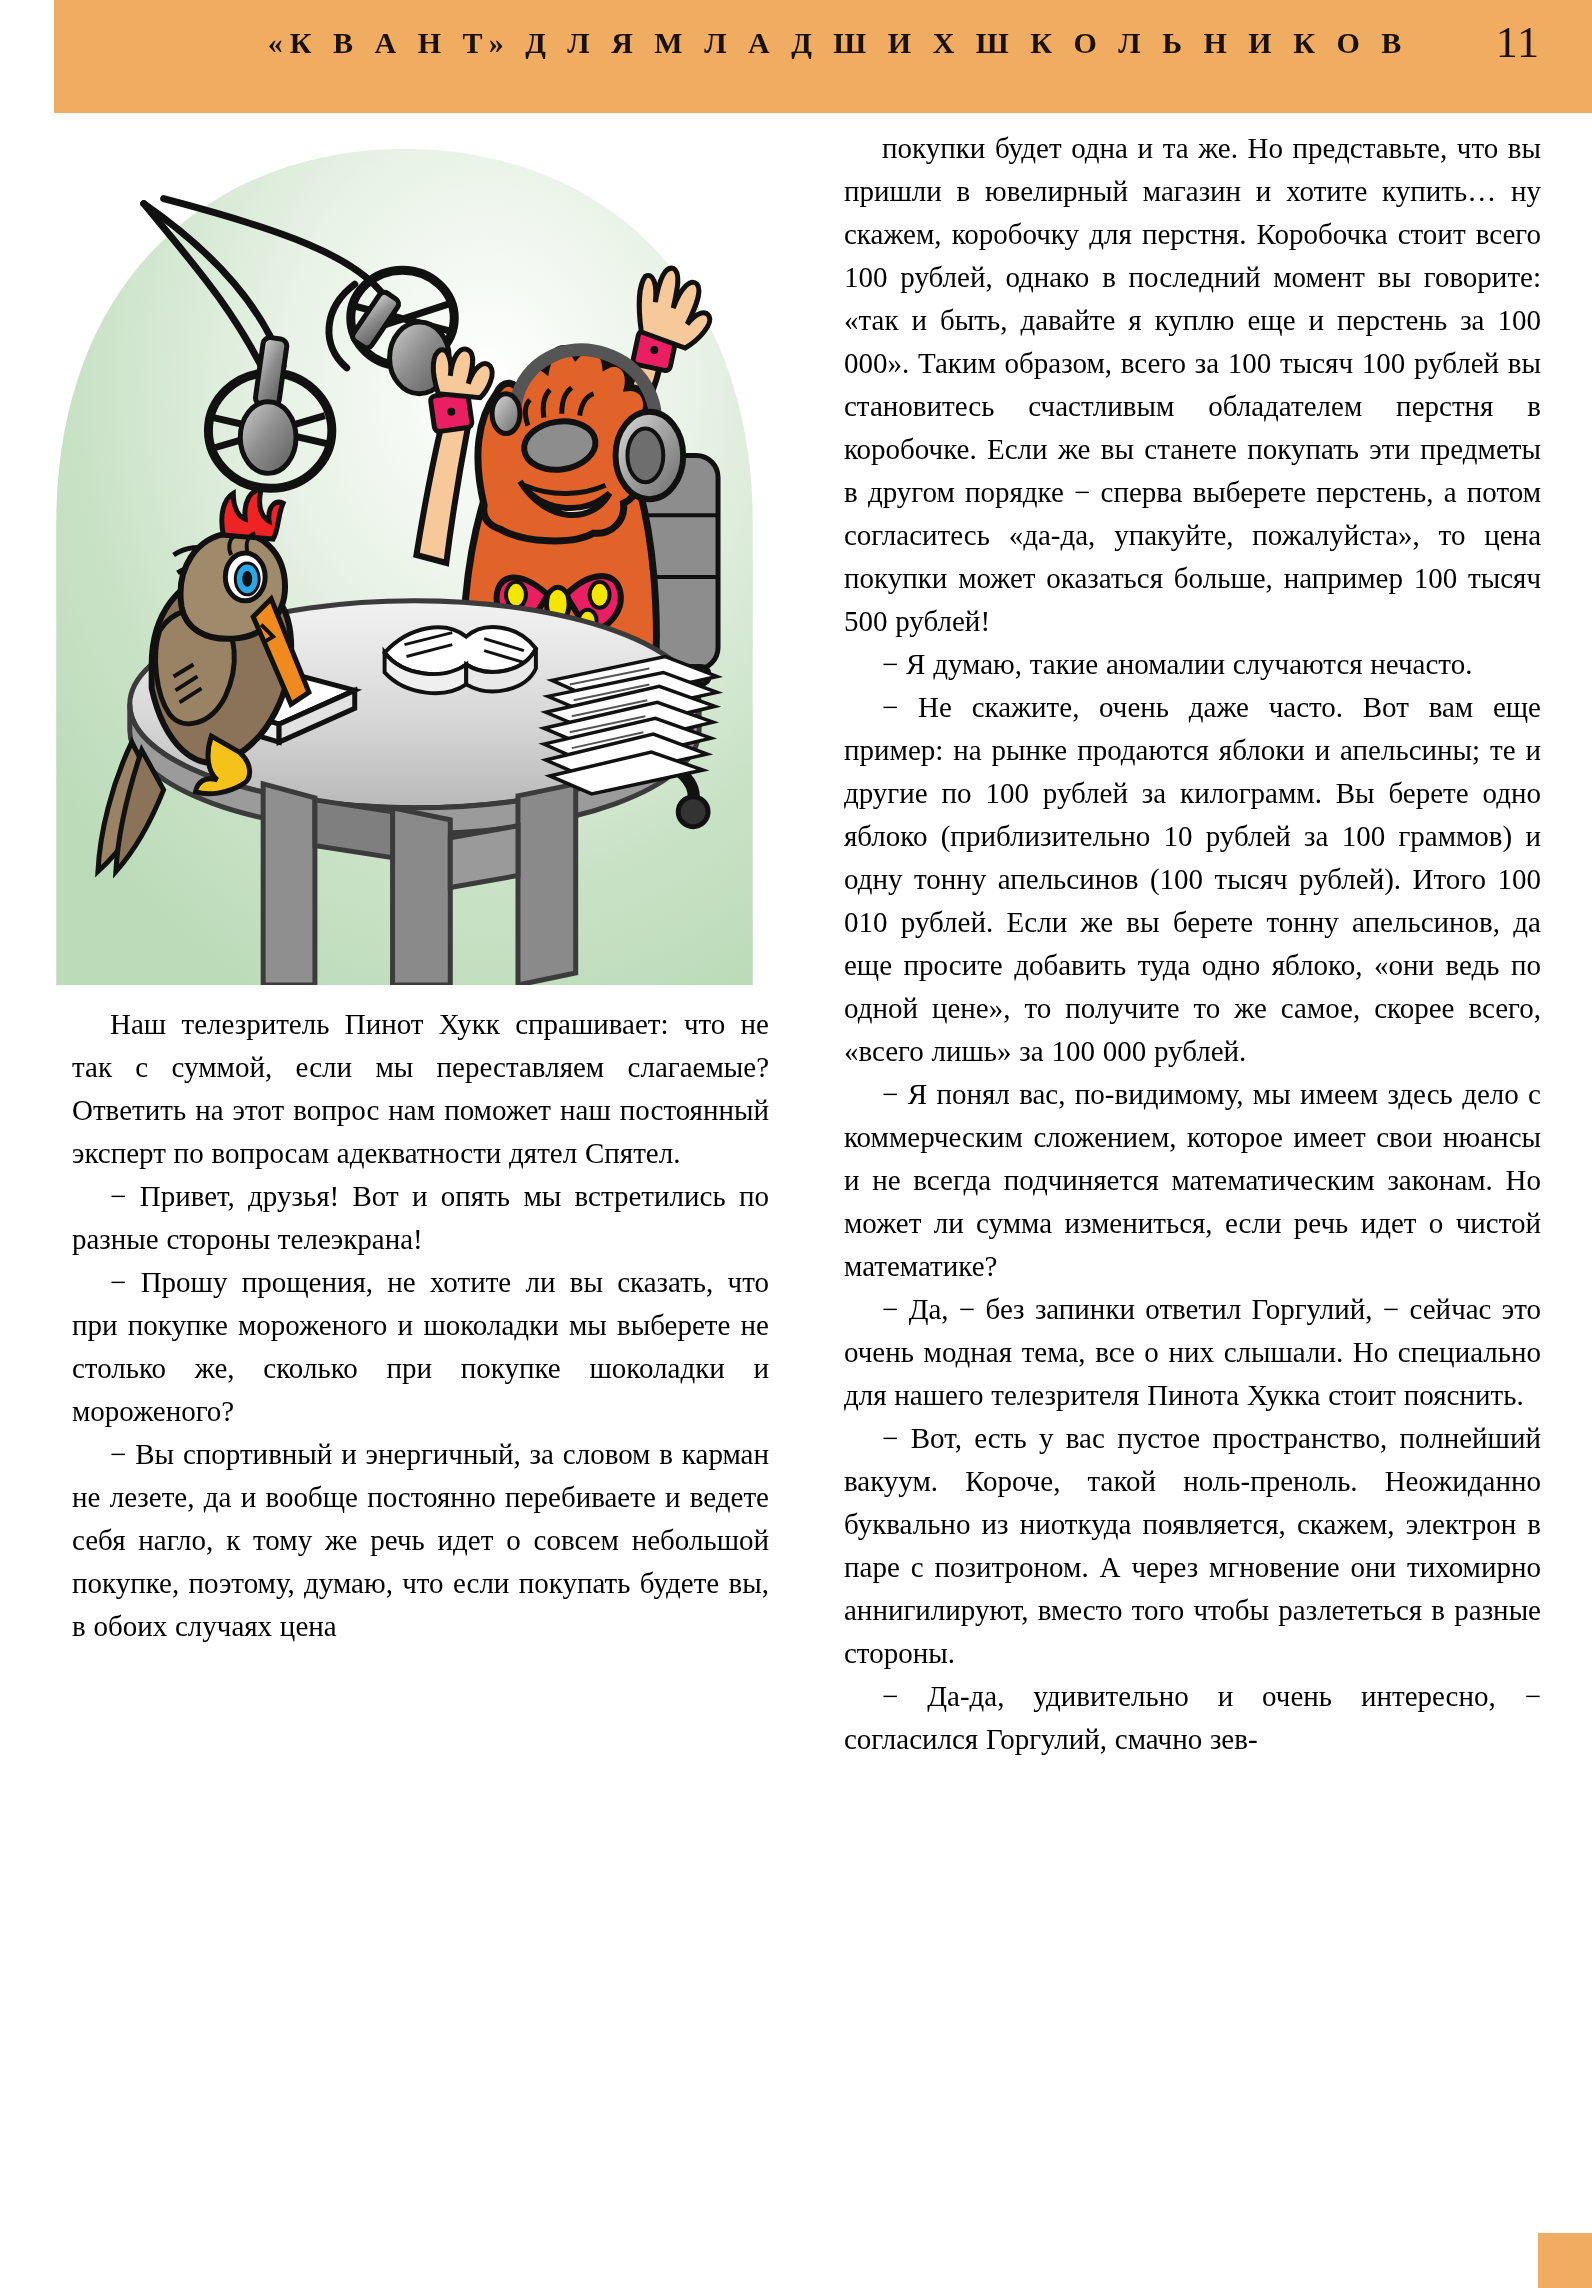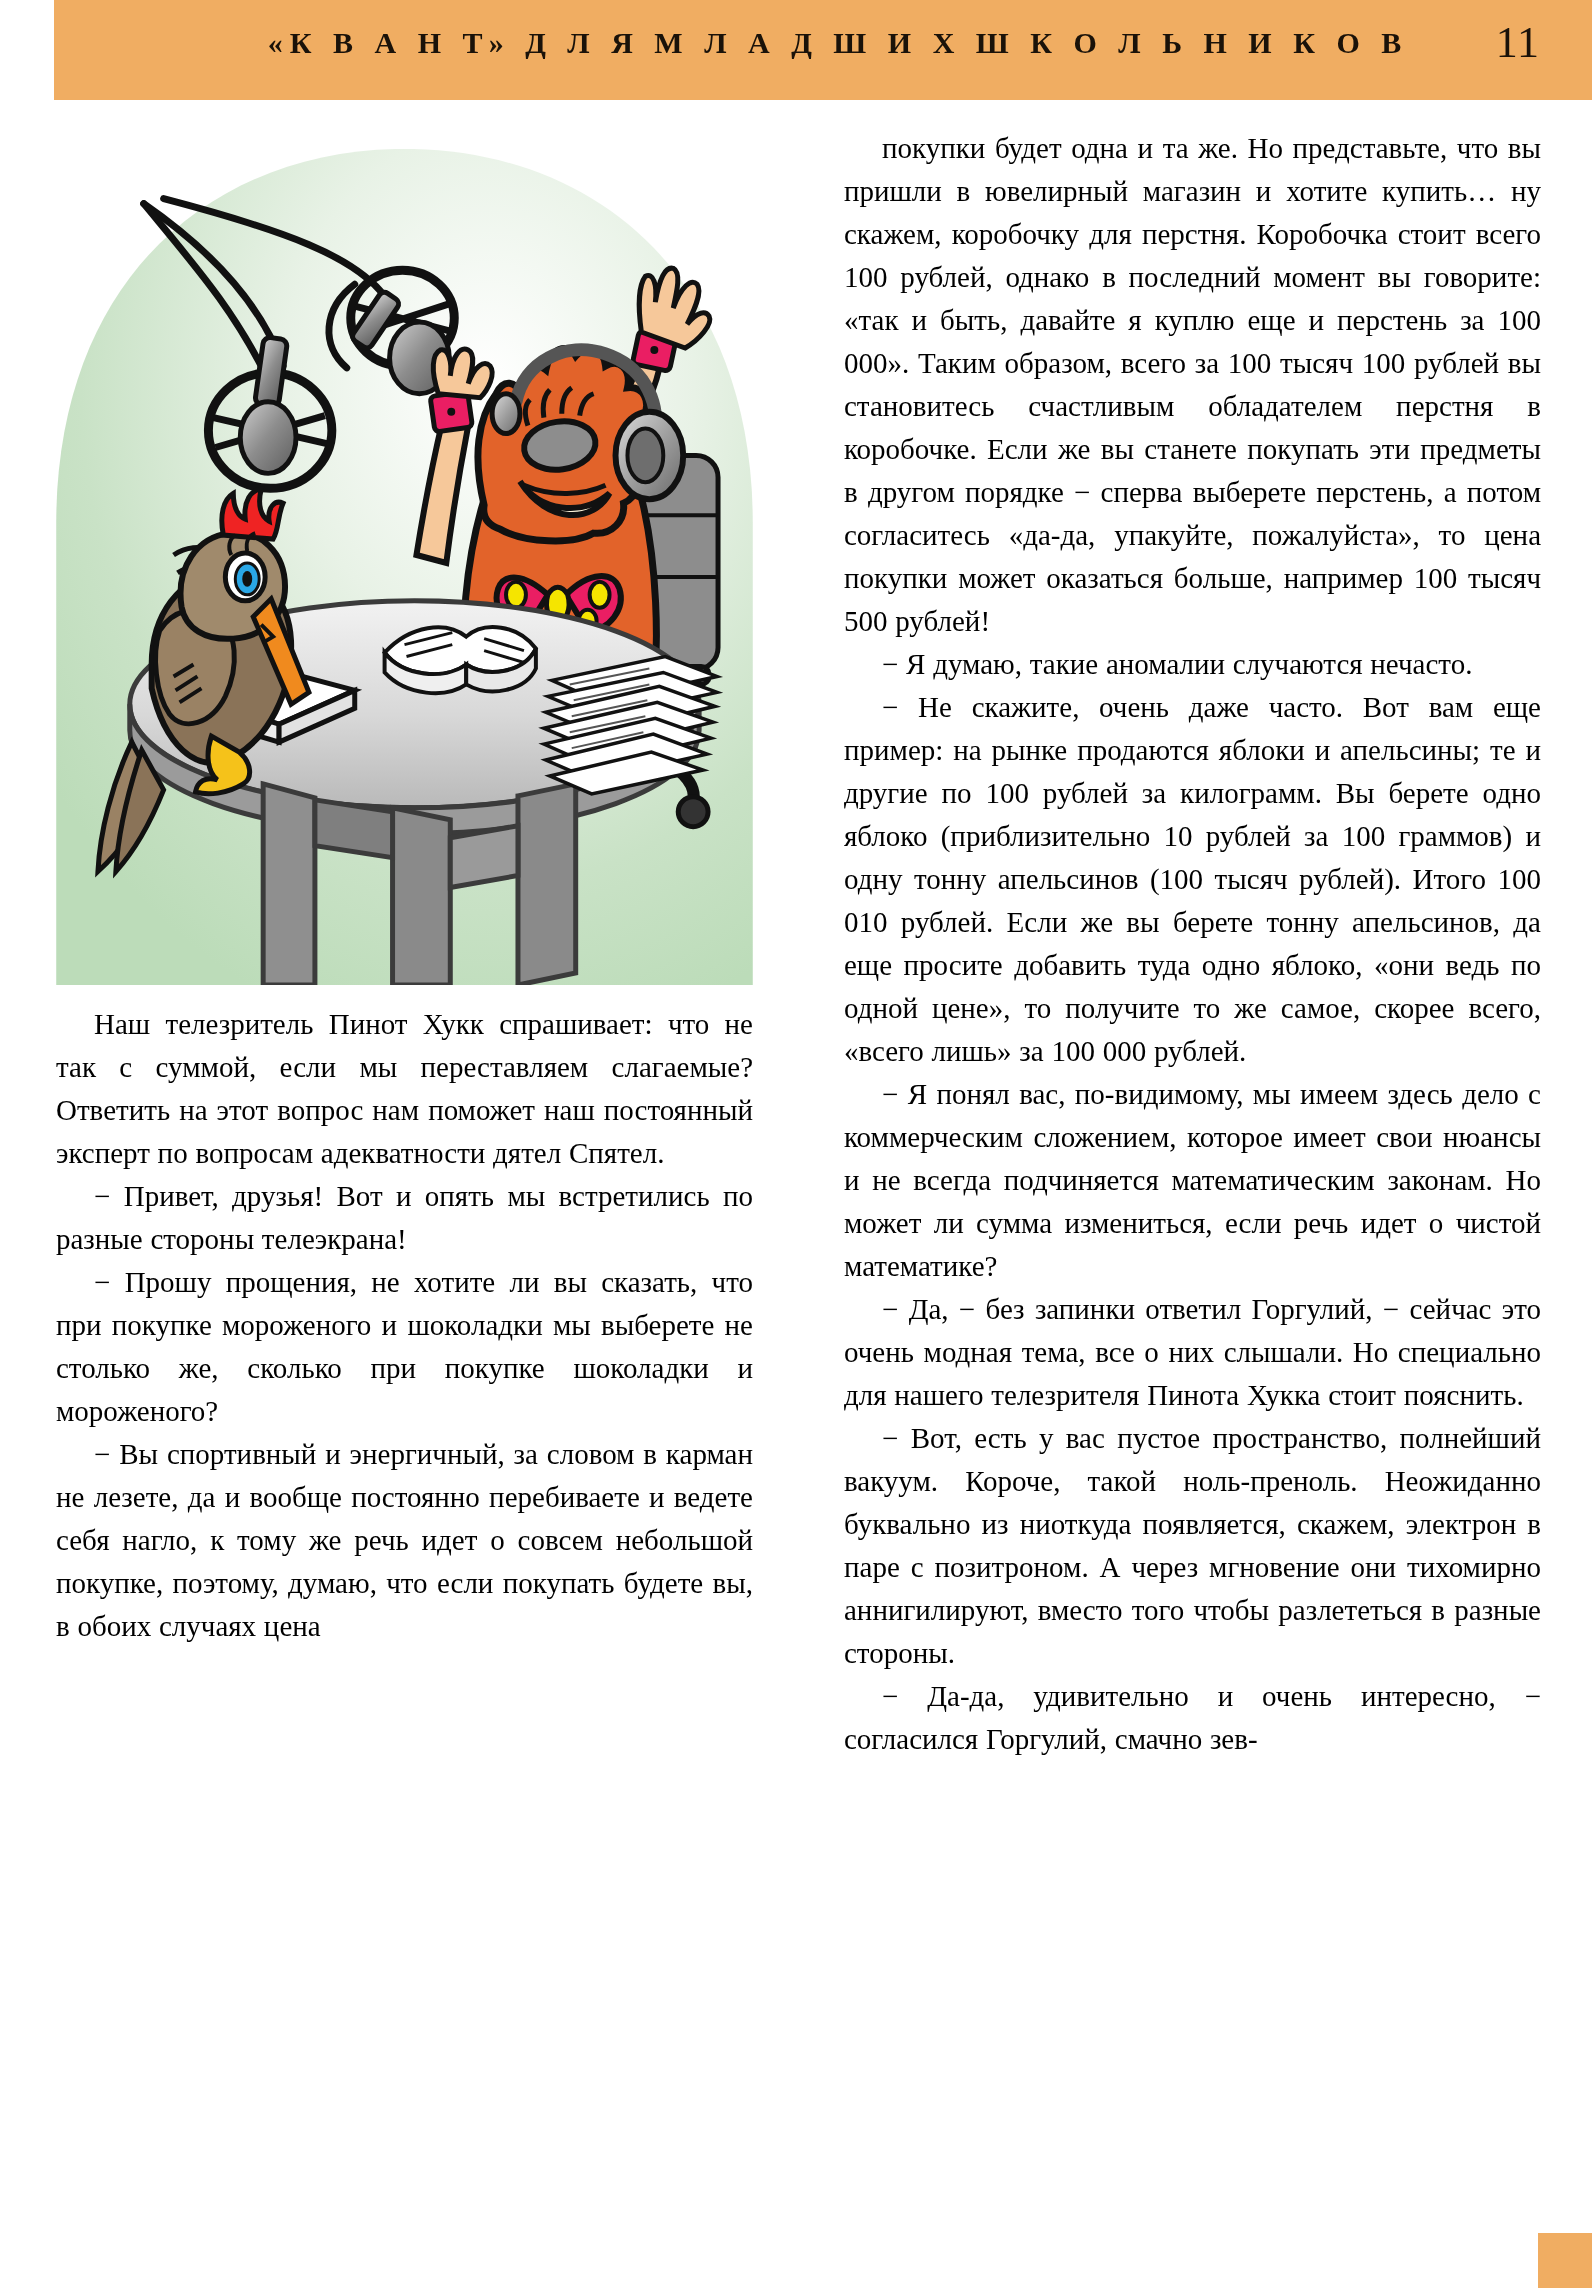--- a/index.html
+++ b/index.html
@@ -15,21 +15,21 @@
     font-family: "Liberation Serif", "DejaVu Serif", serif;
     color: #000;
   }
 
   
   .header-band {
     position: absolute;
     left: 54px;
     top: 0;
     width: 1538px;
-    height: 100px;
+    height: 113px;
     background: #f0ad62;
   }
   .header-title {
     position: absolute;
     left: 0;
     right: 0;
     top: 26px;
     text-align: center;
     font-family: "Liberation Serif", "DejaVu Serif", serif;
     font-size: 30px;
@@ -87,21 +87,21 @@
     left: 56px;
     top: 127px;
     width: 697px;
     height: 858px;
     overflow: hidden;
   }
   .illu-svg { display: block; width: 697px; height: 858px; }
 
   .text-left-block {
     position: absolute;
-    left: 56px;
+    left: 72px;
     top: 1003px;
     width: 697px;
   }
 </style>
 </head>
 <body>
 
 <div class="header-band">
   <div class="header-title">«К В А Н Т»   Д Л Я   М Л А Д Ш И Х   Ш К О Л Ь Н И К О В</div>
   <div class="page-number">11</div>

